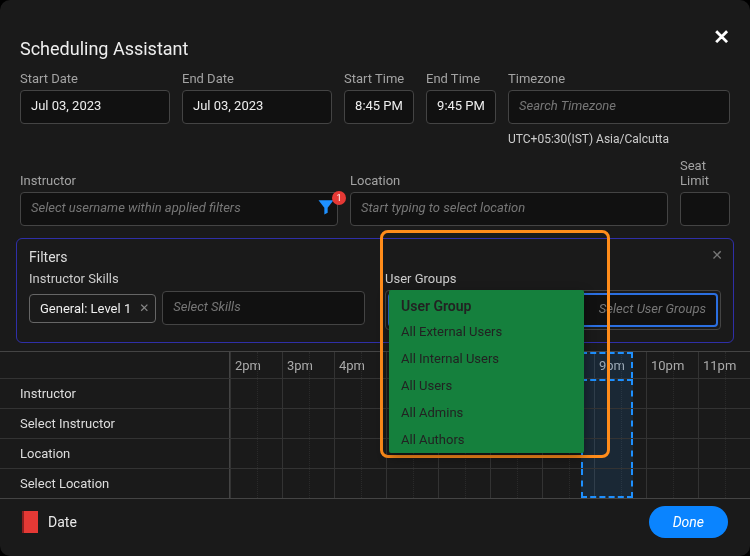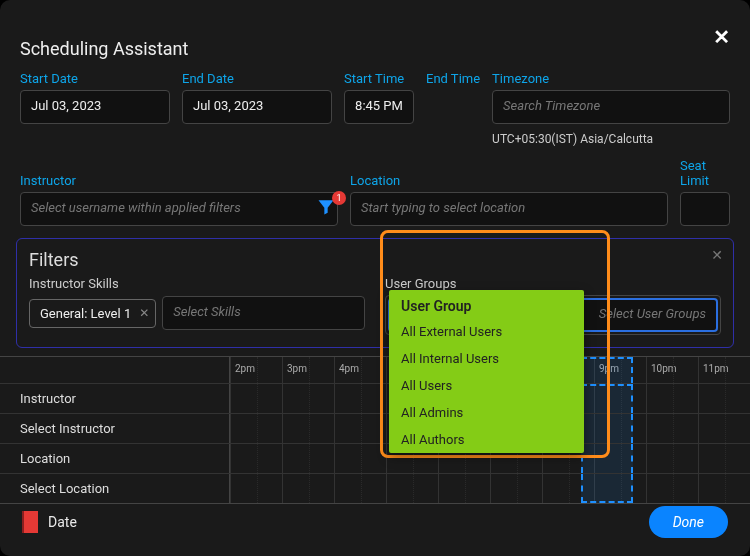--- a/index.html
+++ b/index.html
@@ -5,68 +5,68 @@
   * { box-sizing: border-box; margin: 0; padding: 0; font-family: -apple-system, BlinkMacSystemFont, "Segoe UI", Roboto, sans-serif; }
   html,body { background:#000; }
   body { width:750px; height:556px; background:#1a1a1a; color:#e8e8e8; border-radius:10px; overflow:hidden; position:relative; }
 
   .header { display:flex; justify-content:space-between; align-items:center; padding:14px 20px 8px 20px; }
   .header h1 { font-size:18px; font-weight:400; color:#eee;margin-top:24px; }
   .close-x { font-size:20px; cursor:pointer; color:#fff; font-weight:bold; }
 
   .row { display:flex; gap:12px; padding:4px 20px 8px 20px; }
   .field { display:flex; flex-direction:column; gap:4px; }
-  .field label { font-size:13px; color:#0ea5e9; }
+  .field label { font-size:13px; color:#a3a3a3; }
   .input-box, .select-box { background:#111; border:1px solid #444; border-radius:4px; padding:7px 10px; font-size:13px; color:#eee; height:34px; }
   .input-box.placeholder, .select-box.placeholder { color:#777; font-style:italic; }
   .tz-note { font-size:12px; color:#ccc; padding-top:4px; }
 
   .row1 .start-date, .row1 .end-date { width:150px; }
   .row1 .start-time, .row1 .end-time { width:70px; text-align:center; }
   .row1 .timezone { flex:1; }
 
   .row2 { align-items:flex-end; }
   .row2 .instructor { flex:1; position:relative; }
   .row2 .location { flex:1; }
   .row2 .seat-limit { width:50px; }
   .instructor .input-wrap { position:relative; }
   .filter-funnel { position:absolute; right:-2px; top:50%; transform:translateY(-50%); width:24px; height:24px; }
   .funnel-svg { width:20px; height:20px; fill:#1e90ff; }
   .badge { position:absolute; top:-6px; right:-6px; width:14px; height:14px; background:#e53935; border-radius:50%; color:#fff; font-size:9px; display:flex; align-items:center; justify-content:center; }
 
   .filters-panel { margin:4px 16px 8px 16px; border:1px solid #3a3af0aa; border-radius:6px; padding:10px 12px 12px 12px; position:relative; }
   .filters-panel .close-sm { position:absolute; top:8px; right:10px; color:#777; font-size:14px; cursor:pointer; }
-  .filters-title { font-size:18px; color:#ddd; margin-bottom:6px; }
+  .filters-title { font-size:14px; color:#ddd; margin-bottom:6px; }
   .filters-cols { display:flex; gap:20px; }
   .filters-col { flex:1; display:flex; flex-direction:column; gap:4px; }
   .filters-col label { font-size:13px; color:#ccc; }
   .skills-row { display:flex; gap:6px; align-items:center; height:36px; }
   .chip { border:1px solid #666; border-radius:4px; padding:6px 24px 6px 10px; font-size:13px; color:#eee; position:relative; background:#1a1a1a; }
   .chip .chip-x { position:absolute; right:6px; top:50%; transform:translateY(-50%); color:#888; font-size:12px; cursor:pointer; }
   .skills-input { flex:1; }
 
   .usergroups-wrap { position:relative; }
   .usergroups-input { border:2px solid #2b6fe0; border-radius:4px; padding:6px 10px; background:#111; height:34px; font-size:13px; color:#777; font-style:italic; }
   .highlight-box { position:absolute; border:3px solid #ff8c1a; border-radius:8px; pointer-events:none; }
 
   
   .timeline { margin:6px 0 0 0; border-top:1px solid #444; border-bottom:1px solid #444; overflow:hidden; }
   .timeline-head, .timeline-row { display:flex; align-items:stretch; }
   .timeline-head { height:26px; }
   .timeline-row { height:30px; border-top:1px solid #333; }
   .row-label { width:230px; padding-left:20px; display:flex; align-items:center; font-size:13px; color:#ddd; border-right:1px solid #444; }
   .hours { flex:1; position:relative; display:flex; }
-  .hour-cell { flex:1; border-left:1px solid #333; font-size:10px; color:#aaa; padding:6px 0 0 4px; position:relative; }
+  .hour-cell { flex:1; border-left:1px solid #333; font-size:13px; color:#aaa; padding:6px 0 0 4px; position:relative; }
   .hour-cell .half { position:absolute; left:50%; top:0; bottom:0; border-left:1px dotted #2a2a2a; }
   .timeline-row .hour-cell { padding:0; }
   .timeline-row .hour-cell .half { border-left:1px dotted #2a2a2a; }
   .selection-band { position:absolute; top:0; bottom:0; border:2px dashed #1e90ff; background:rgba(30,144,255,0.12); }
 
   
-  .dropdown { position:absolute; background:#84cc16; color:#222; border-radius:2px; box-shadow:0 4px 12px rgba(0,0,0,0.4); width:195px; z-index:10; overflow:hidden; }
+  .dropdown { position:absolute; background:#15803d; color:#222; border-radius:2px; box-shadow:0 4px 12px rgba(0,0,0,0.4); width:195px; z-index:10; overflow:hidden; }
   .dropdown .dd-title { padding:8px 12px 4px 12px; font-weight:600; font-size:14px; }
   .dropdown .dd-item { padding:6px 12px; font-size:13px; cursor:pointer; }
 
   .footer { position:absolute; bottom:0; left:0; right:0; display:flex; align-items:center; justify-content:space-between; padding:16px 22px 18px 22px; }
   .legend { display:flex; align-items:center; gap:10px; font-size:14px; }
   .swatch { width:16px; height:22px; background:#e53935; position:relative; }
   .swatch::after { content:""; position:absolute; left:0; top:0; bottom:0; width:2px; background:#8a1f1f; }
   .done-btn { background:#0a84ff; color:#fff; border:none; border-radius:18px; padding:8px 24px; font-size:14px; cursor:pointer;font-style:italic; }
 
   .usergroups-border { border:1px solid #444; border-radius:4px; padding:2px;text-align:right; }
@@ -87,20 +87,21 @@
   <div class="field">
     <label>End Date</label>
     <div class="input-box end-date">Jul 03, 2023</div>
   </div>
   <div class="field">
     <label>Start Time</label>
     <div class="input-box start-time">8:45 PM</div>
   </div>
   <div class="field">
     <label>End Time</label>
+    <div class="input-box end-time">9:45 PM</div>
   </div>
   <div class="field timezone">
     <label>Timezone</label>
     <div class="input-box placeholder">Search Timezone</div>
     <div class="tz-note">UTC+05:30(IST) Asia/Calcutta</div>
   </div>
 </div>
 
 <div class="row row2">
   <div class="field instructor">

